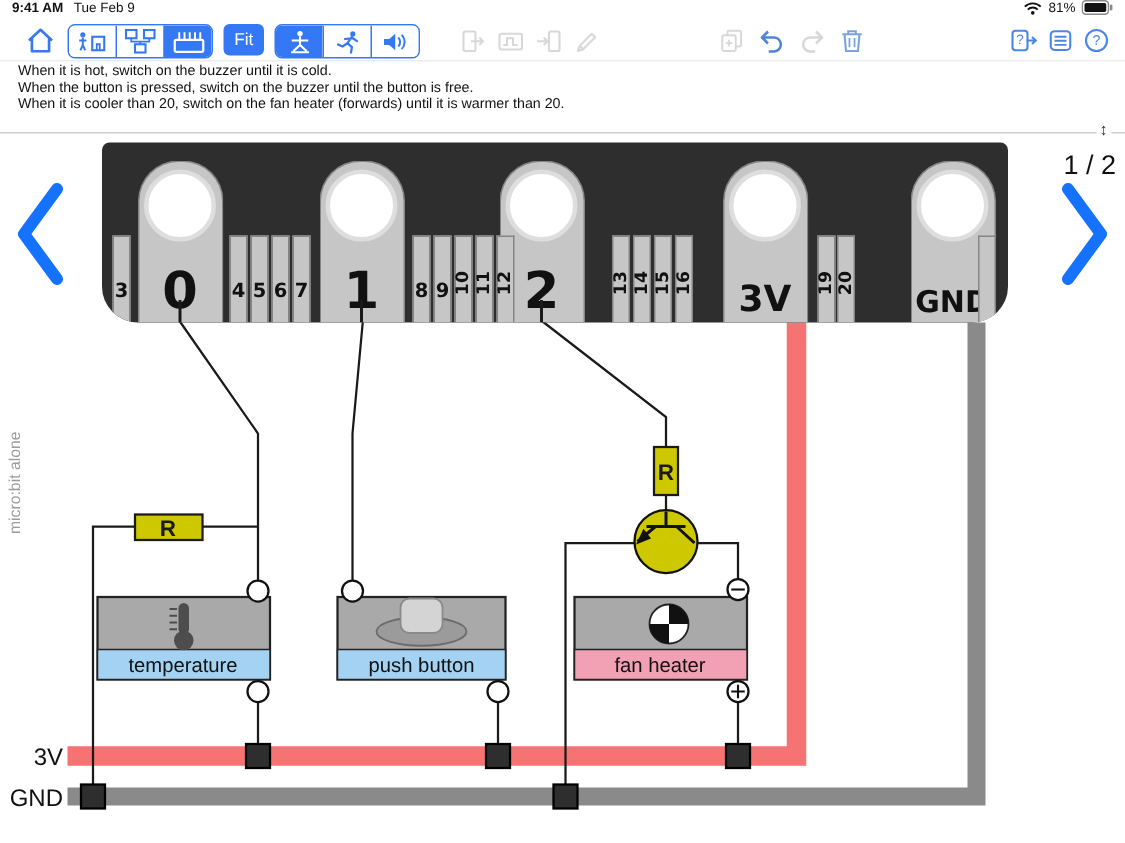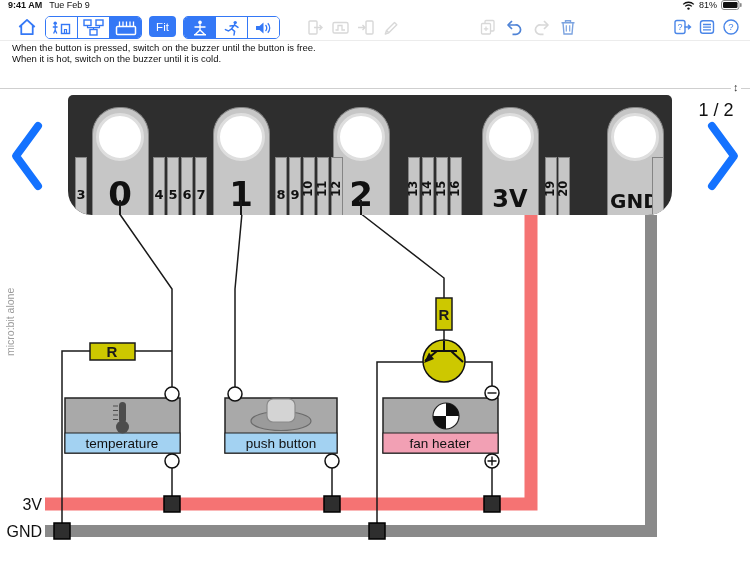--- a/index.html
+++ b/index.html
@@ -25,21 +25,21 @@
   .tb-mid{position:absolute;left:306px;top:5px;display:flex;gap:6px;color:#d8d8d8;}
   .tb-right{position:absolute;left:479px;top:4px;display:flex;gap:8px;}
   .tb-far{position:absolute;right:10px;top:4px;display:flex;gap:6px;}
   .ic{display:block;}
   
   .instructions{position:absolute;top:42px;left:12px;right:30px;font-size:9.5px;line-height:11px;}
   
   .divider{position:absolute;top:88px;left:0;right:0;height:1px;background:#cfcfcf;}
   .resize-handle{position:absolute;left:731px;top:81px;font-size:11px;color:#333;background:#fff;
                  padding:0 2px;z-index:5;line-height:13px;}
-  .pager{position:absolute;right:6px;top:100px;width:56px;text-align:center;font-size:18px;z-index:4;}
+  .pager{position:absolute;right:6px;top:100px;width:56px;text-align:right;font-size:18px;z-index:4;}
   .chev{position:absolute;z-index:4;}
   .watermark{position:absolute;left:4px;top:280px;height:76px;writing-mode:vertical-rl;
              transform:rotate(180deg);font-size:10.5px;color:#9b9b9b;z-index:4;}
   
   .wires{position:absolute;left:0;top:0;z-index:1;}
   
   .board{position:absolute;left:68px;top:95px;width:604px;height:120px;background:#2e2e2e;
          border-radius:5px 5px 24px 24px;overflow:hidden;z-index:2;}
   .big-pin{position:absolute;top:12px;bottom:0;width:55px;background:#c6c6c6;
            border:1px solid #858585;border-bottom:none;border-radius:27px 27px 0 0;}
@@ -179,22 +179,23 @@
       <path d="M5,6.5 H13 M5,9.2 H13 M5,11.9 H13" stroke="currentColor" stroke-width="1.3"></path>
     </svg>
     <svg class="ic" width="18" height="18" viewBox="0 0 18 18" style="color:#4a86e8;">
       <circle cx="9" cy="9" r="7" fill="none" stroke="currentColor" stroke-width="1.4"></circle>
       <text x="9" y="12.3" text-anchor="middle" font-size="9.5" fill="currentColor" font-family="Liberation Sans,sans-serif">?</text>
     </svg>
   </div>
 </div>
 
 <div class="instructions">
+  <div>When it is hot, switch on the buzzer until it is cold.</div>
   <div>When the button is pressed, switch on the buzzer until the button is free.</div>
-  <div>When it is hot, switch on the buzzer until it is cold.</div>
+  <div>When it is cooler than 20, switch on the fan heater (forwards) until it is warmer than 20.</div>
 </div>
 
 <div class="divider"></div>
 <div class="resize-handle">↕</div>
 
 <div class="pager">1 / 2</div>
 <svg class="chev" style="left:8px;top:120px;" width="38" height="72" viewBox="0 0 38 72">
   <polyline points="30,6 8,36 30,66" fill="none" stroke="#1472FF" stroke-width="8" stroke-linecap="round" stroke-linejoin="round"></polyline>
 </svg>
 <svg class="chev" style="left:704px;top:120px;" width="38" height="72" viewBox="0 0 38 72">

